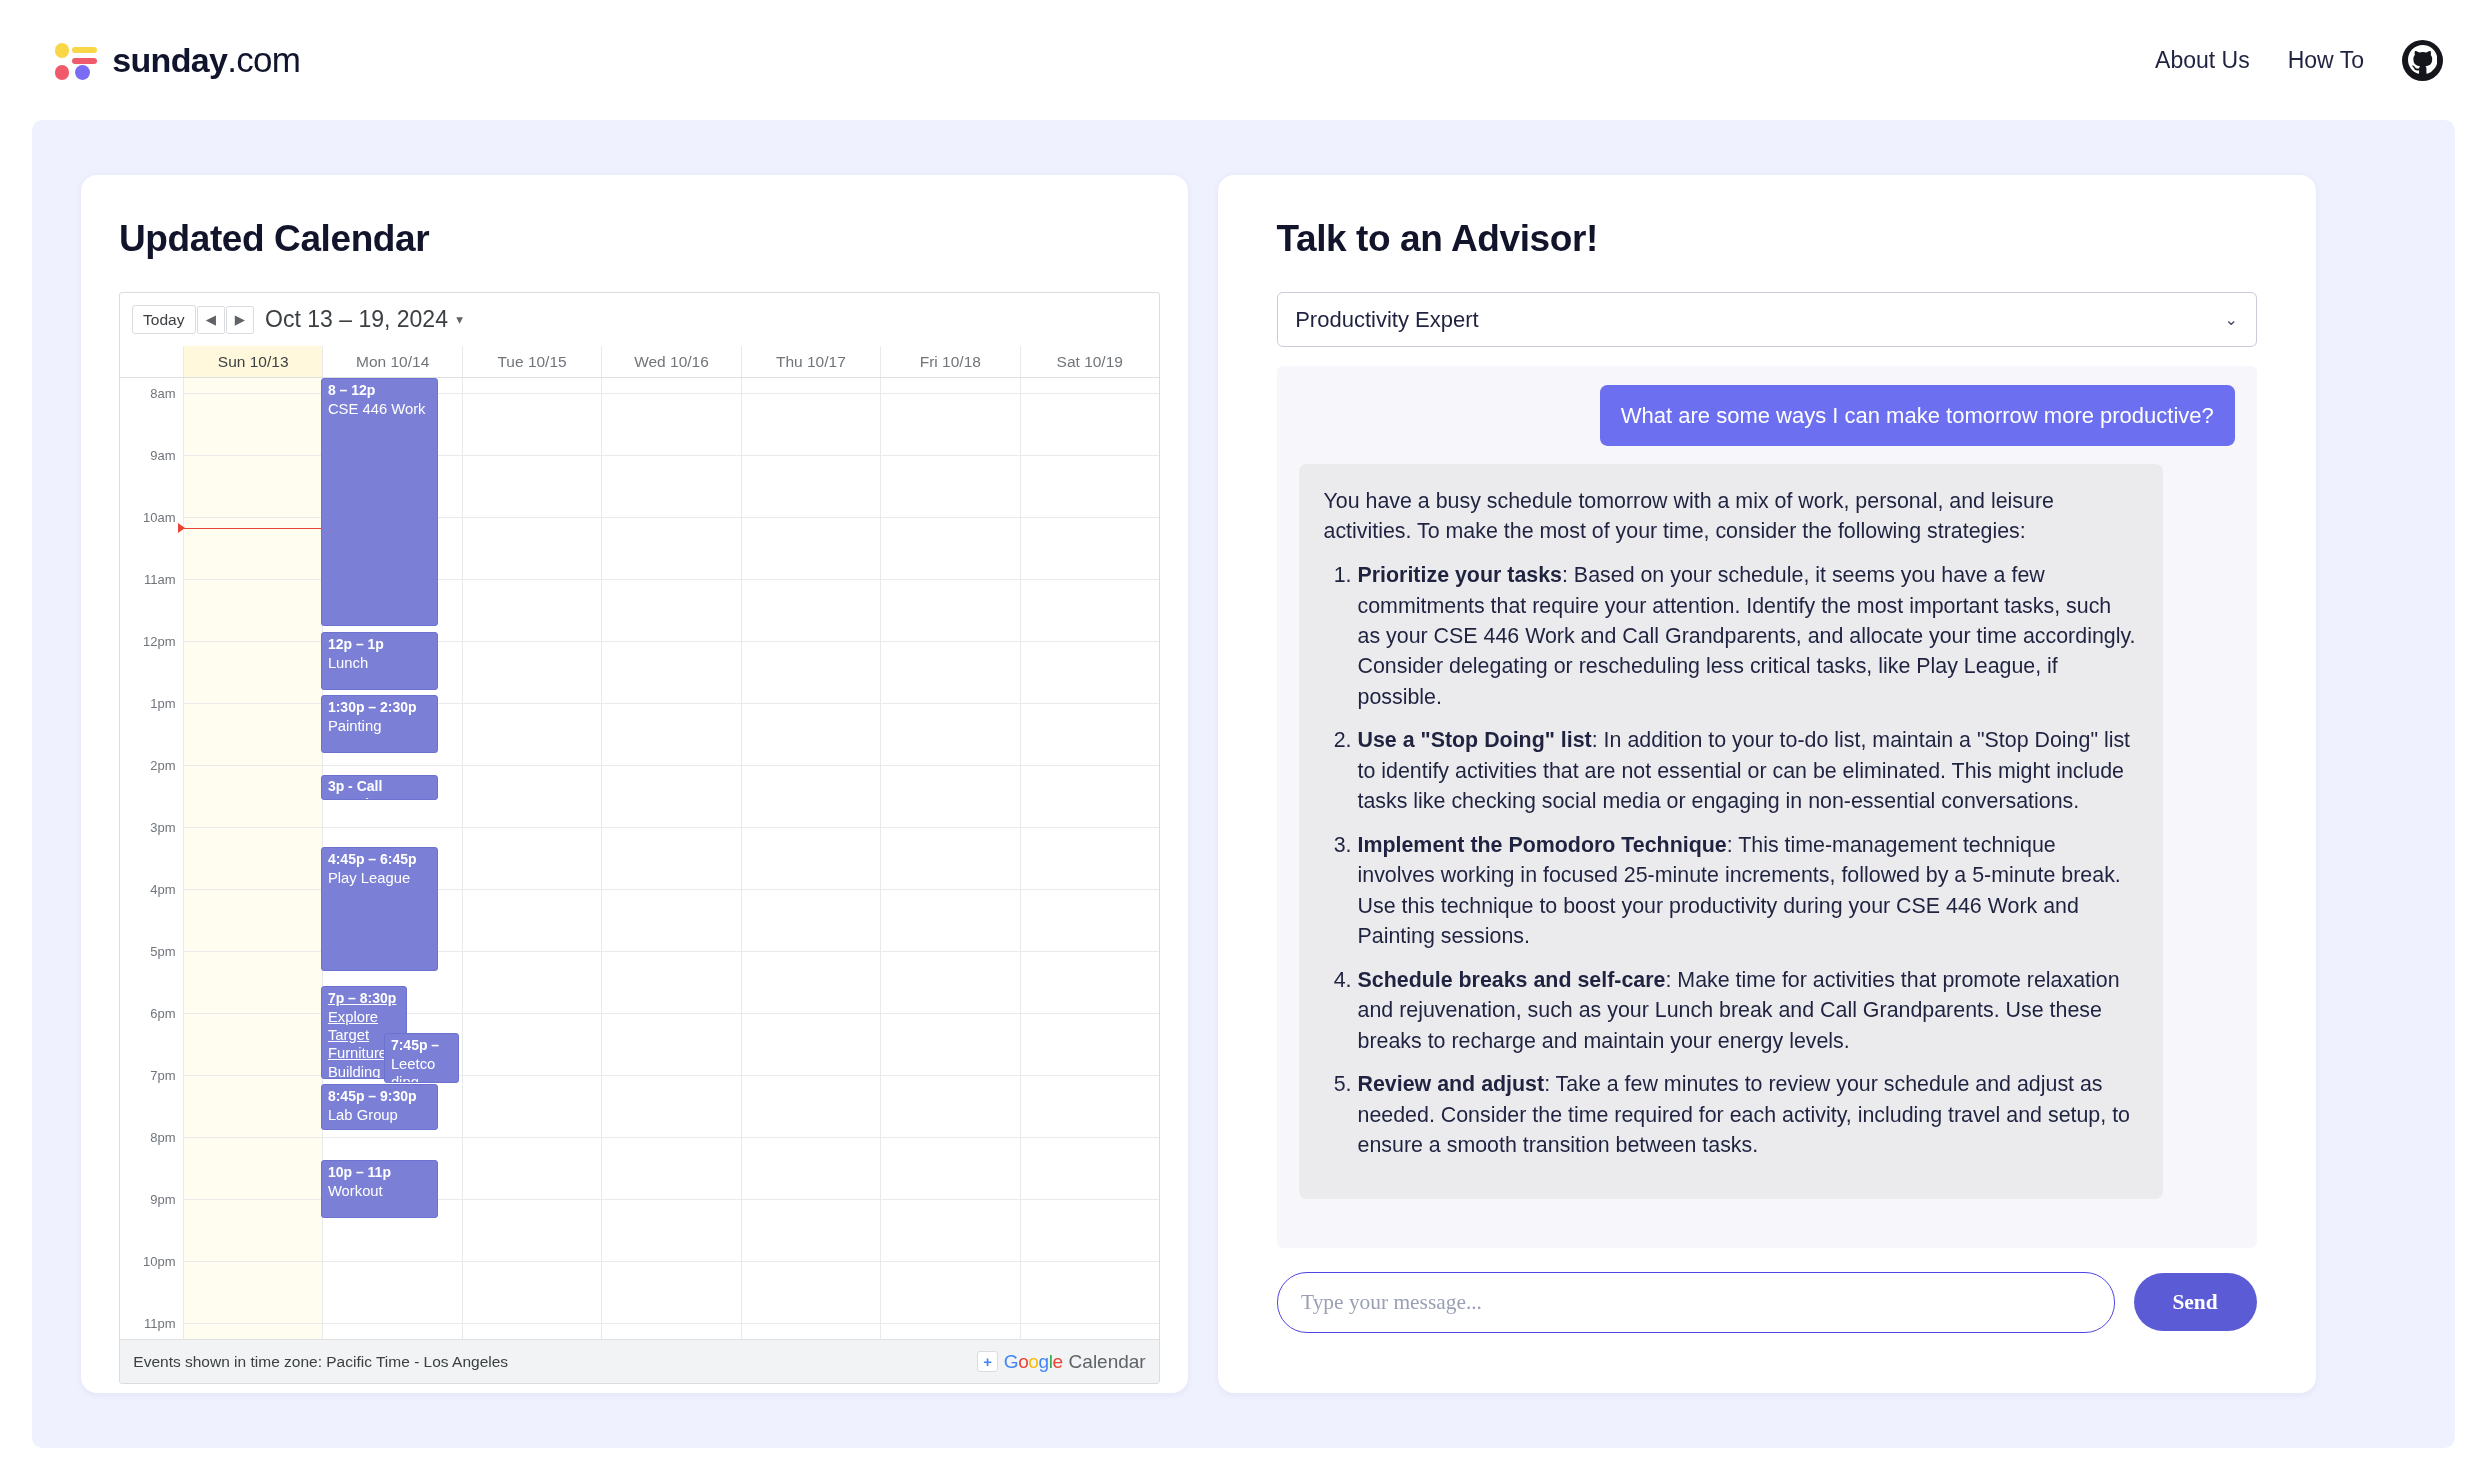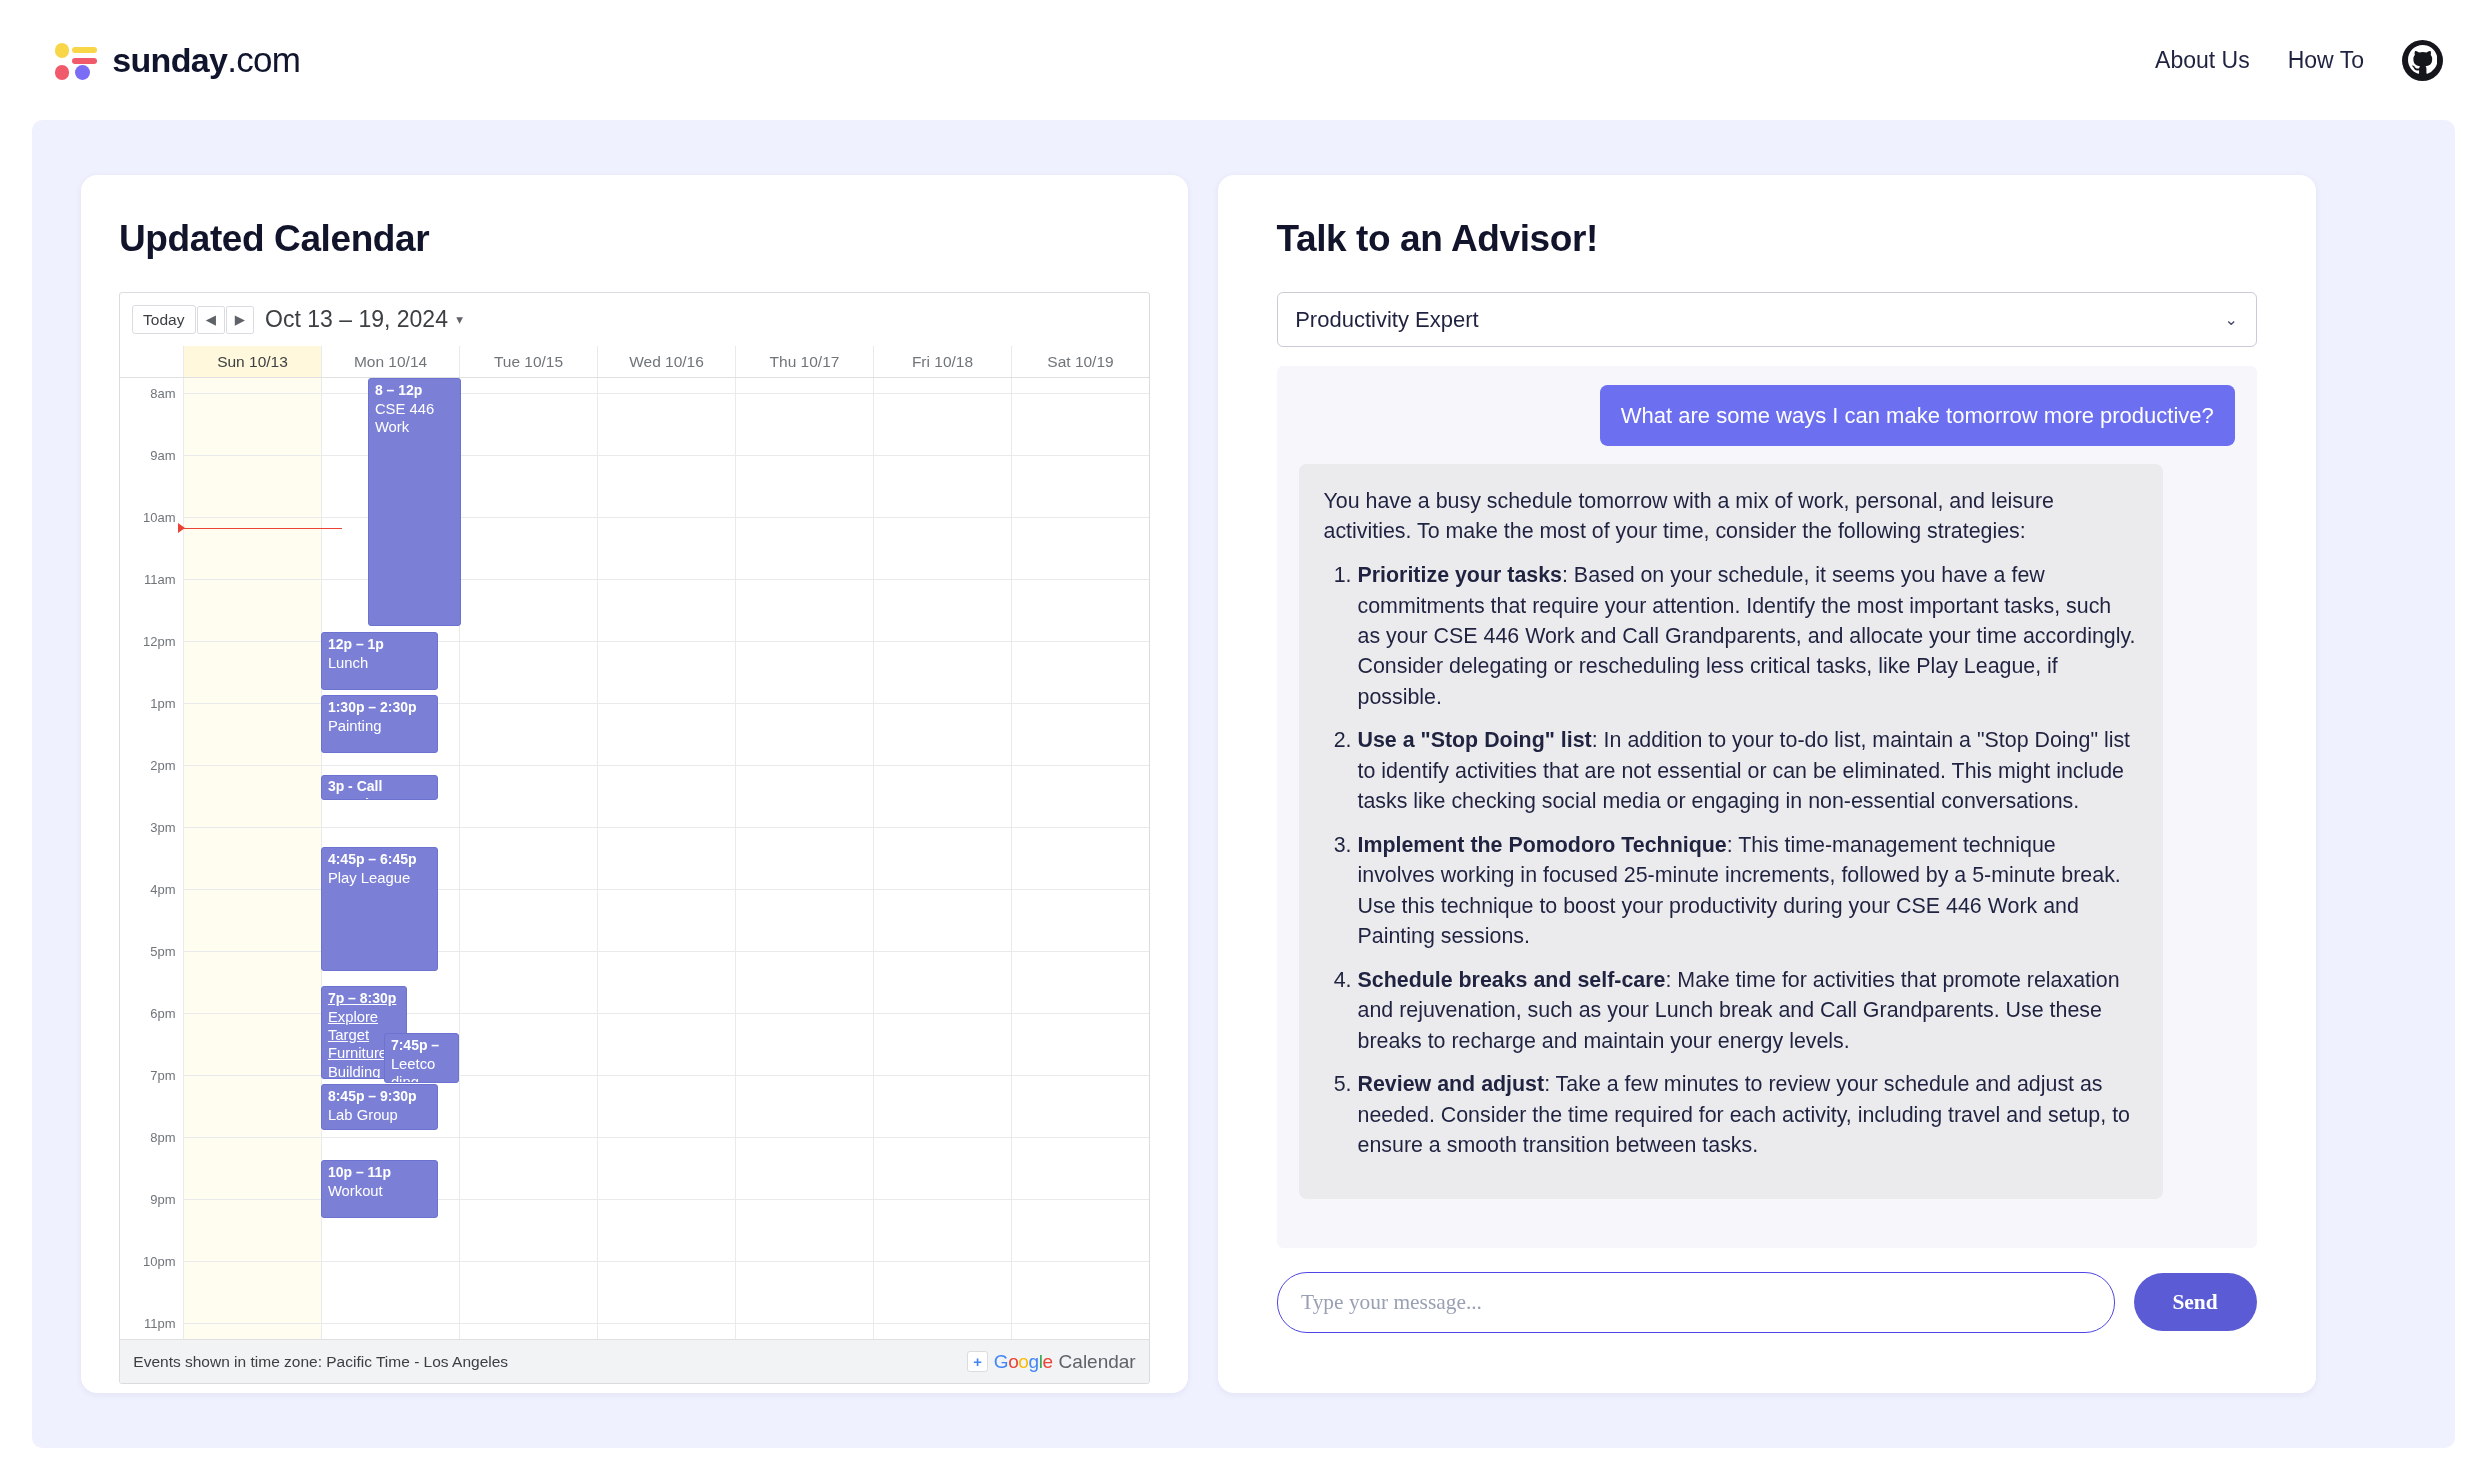--- a/index.html
+++ b/index.html
@@ -49,21 +49,21 @@
     gap: 29.5px;
   }
 
   .card {
     background:#ffffff;
     border-radius: 16px;
     box-shadow: 0 1.5px 7.4px rgba(30,30,70,.06);
   }
 
   
-  .left { width: 1107px; padding: 43px 38px 0 38px; }
+  .left { width: 1107px; padding: 43px 28px 0 38px; }
   .card-title {
     font-size: 37px; font-weight: 700; letter-spacing:-0.4px; color:#11142b;
     margin: 0 0 32px 0;
   }
   .gcal {
     border: 0.7px solid #dadce0;
     border-radius: 3px;
     height: 1092px;
     position: relative;
     overflow: hidden;
@@ -302,21 +302,21 @@
           <div class="hourlabel" style="top:697px">7pm</div>
           <div class="hourlabel" style="top:759px">8pm</div>
           <div class="hourlabel" style="top:821px">9pm</div>
           <div class="hourlabel" style="top:883px">10pm</div>
           <div class="hourlabel" style="top:945px">11pm</div>
         </div>
 
         <div class="nowdot" style="top:145px; left:58px"></div>
         <div class="nowline" style="top:150px"></div>
 
-        <div class="ev" style="left:201px; top:0px; width:93px; height:248px;margin-left:47px;">
+        <div class="ev" style="left:201px; top:0px; width:117px; height:248px;">
           <span class="t">8 – 12p</span>
           <span class="n">CSE 446 Work</span>
         </div>
 
         <div class="ev" style="left:201px; top:254px; width:117px; height:58px;">
           <span class="t">12p – 1p</span>
           <span class="n">Lunch</span>
         </div>
 
         <div class="ev" style="left:201px; top:317px; width:117px; height:58px;">

